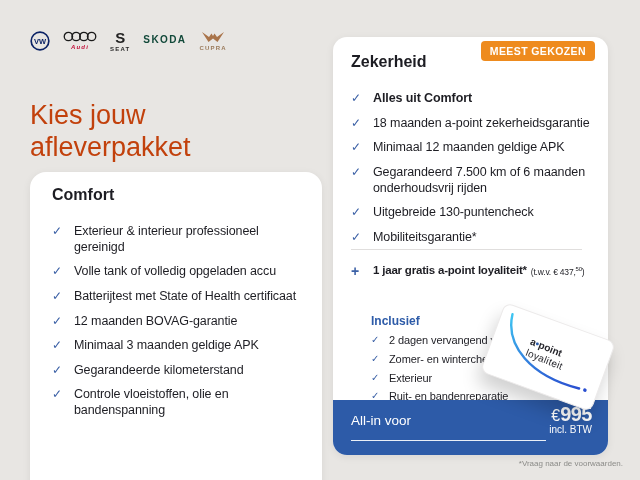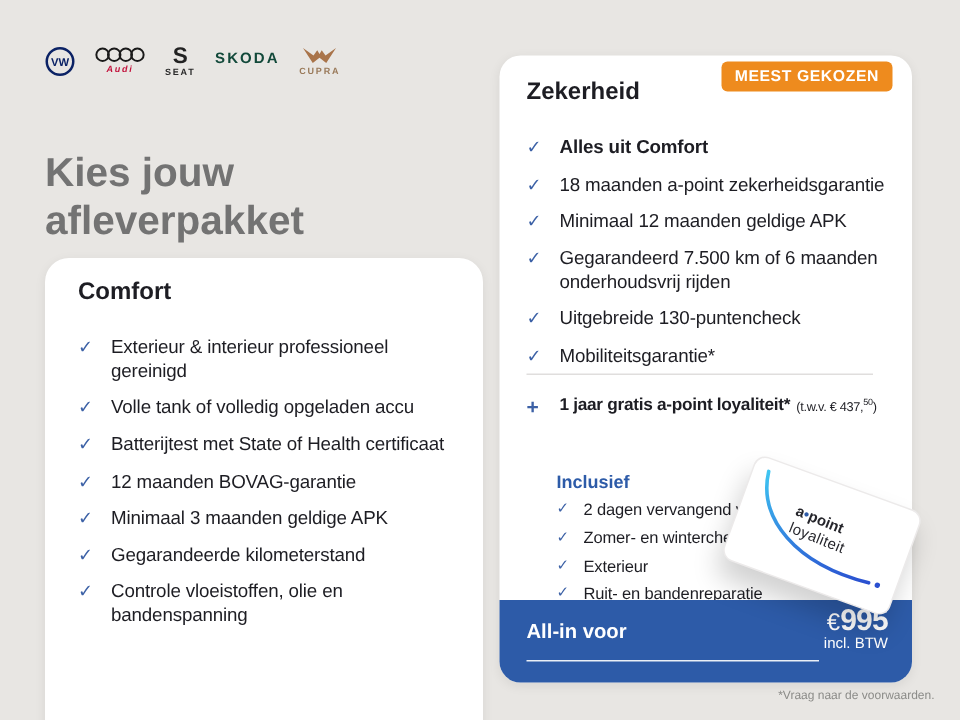--- a/index.html
+++ b/index.html
@@ -13,21 +13,21 @@
   
   .brands{position:absolute;left:30px;top:31px;display:flex;align-items:flex-start;gap:13px;height:24px;}
   .brand{display:flex;flex-direction:column;align-items:center;line-height:1;justify-content:flex-end;}
   .brand .sub{font-size:6px;font-weight:700;letter-spacing:1.2px;margin-top:2px;}
   .audi-sub{color:#c2123c;letter-spacing:.2px;font-style:italic;}
   .seat-sub{color:#2a2a2a;}
   .cupra-sub{color:#9a7a5a;}
   .seat-s{font-size:15px;font-weight:800;color:#222;line-height:13px;}
   .skoda-word{font-size:10px;font-weight:800;letter-spacing:1.4px;color:#12493a;margin-top:4px;}
   
-  .heading{position:absolute;left:30px;top:82px;width:240px;font-size:27px;line-height:1.18;font-weight:700;color:#737373;}
+  .heading{position:absolute;left:30px;top:82px;width:240px;font-size:27px;line-height:1.18;font-weight:400;color:#c2410c;}
   
   .card{position:absolute;background:#fff;border-radius:14px;box-shadow:0 2px 8px rgba(0,0,0,.07);}
   .card-comfort{left:30px;top:172px;width:292px;height:373px;border-radius:16px;}
   .card-zeker{left:333px;top:37px;width:275px;height:418px;}
   .card-title{font-size:16px;font-weight:700;color:#1d1d23;}
   .card-comfort .card-title{position:absolute;left:22px;top:14px;}
   .card-zeker .card-title{position:absolute;left:18px;top:16px;}
   
   ul.checks{list-style:none;margin:0;padding:0;position:absolute;}
   .card-comfort ul.checks{left:22px;top:52px;right:18px;}
@@ -50,21 +50,21 @@
   ul.subchecks li{display:flex;align-items:flex-start;margin-bottom:5px;font-size:11px;font-weight:500;line-height:1.25;letter-spacing:-.1px;}
   ul.subchecks li .chk{color:#3c61a6;font-size:10px;width:12px;flex:0 0 12px;margin-right:6px;}
   
   .loyalty-card{position:absolute;left:156px;top:283px;width:116px;height:72px;background:#fff;border:1px solid #eceaea;border-radius:8px;transform:rotate(20deg);box-shadow:0 12px 18px rgba(0,0,0,.18);z-index:3;}
   .loyalty-card svg{position:absolute;left:0;top:0;}
   .loyalty-text{position:absolute;left:36px;top:22px;font-size:10px;font-weight:700;color:#26262c;line-height:1.2;transform:rotate(2deg);}
   .loyalty-text .dot{color:#2d5ba8;}
   .loyalty-text .l2{font-weight:500;letter-spacing:.3px;}
   
   .zeker-footer{position:absolute;left:0;right:0;bottom:0;height:55px;background:#2d5ba8;border-radius:0 0 14px 14px;color:#fff;z-index:2;}
-  .allin-label{position:absolute;left:18px;top:13px;font-size:13.5px;font-weight:700;}
+  .allin-label{position:absolute;left:18px;top:13px;font-size:13.5px;font-weight:400;}
   .allin-line{position:absolute;left:18px;top:40px;width:195px;height:1px;background:rgba(255,255,255,.9);}
   .price{white-space:nowrap;}
   .price .cur{font-size:16px;font-weight:500;}
   .price .amt{font-size:20px;font-weight:700;letter-spacing:-.5px;}
   .price-note{font-size:10px;font-weight:500;}
   .zeker-price{position:absolute;right:16px;top:3px;text-align:right;}
   .zeker-price .price-note{margin-top:-2px;}
   
   .comfort-price{position:absolute;right:20px;bottom:12px;text-align:right;color:#1d1d23;}
   .comfort-price .cur{font-size:17px;}

